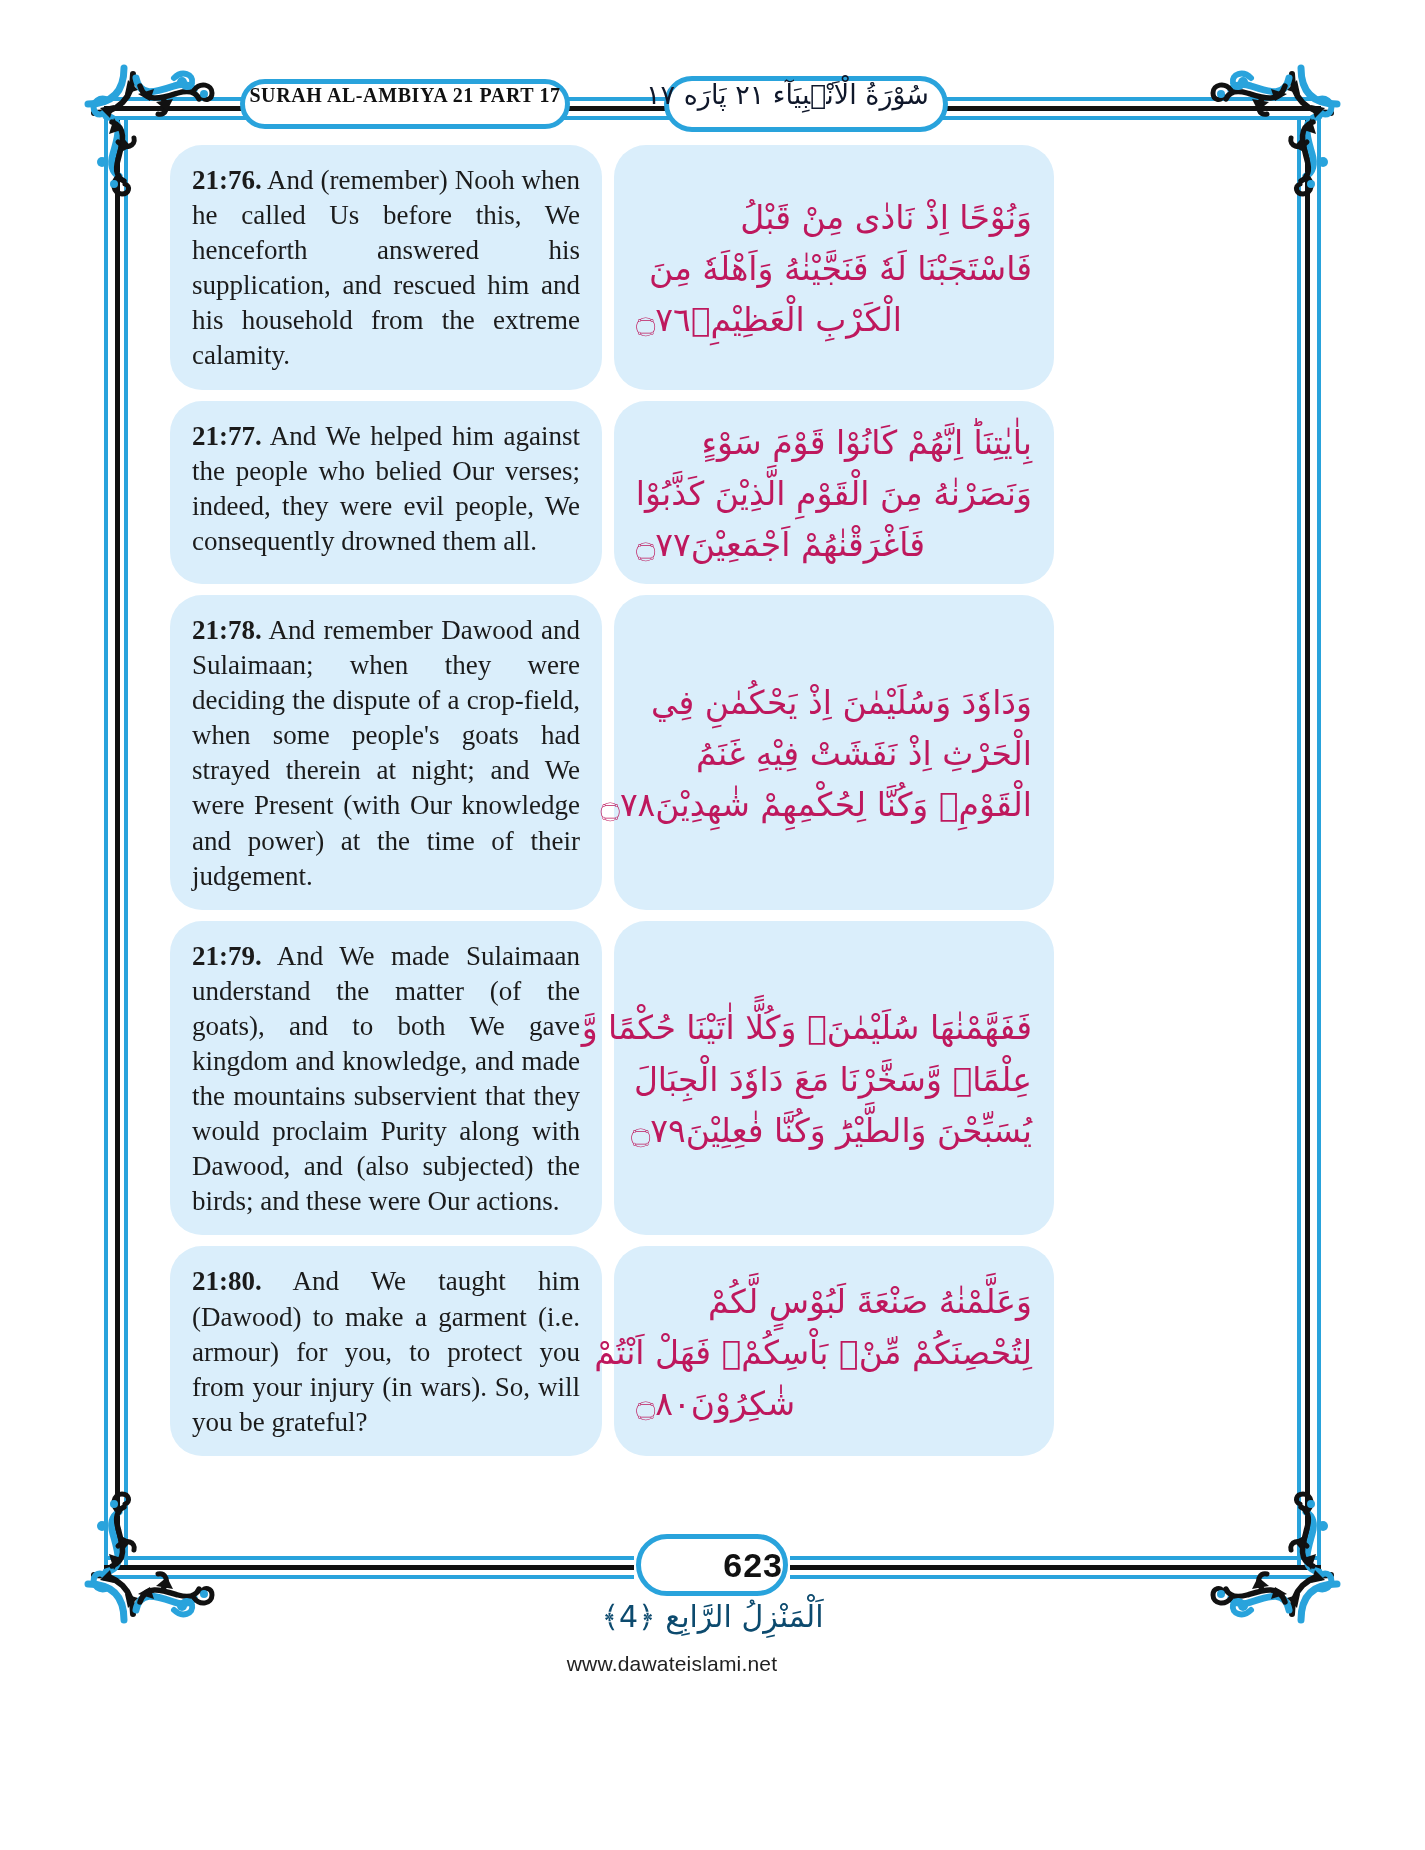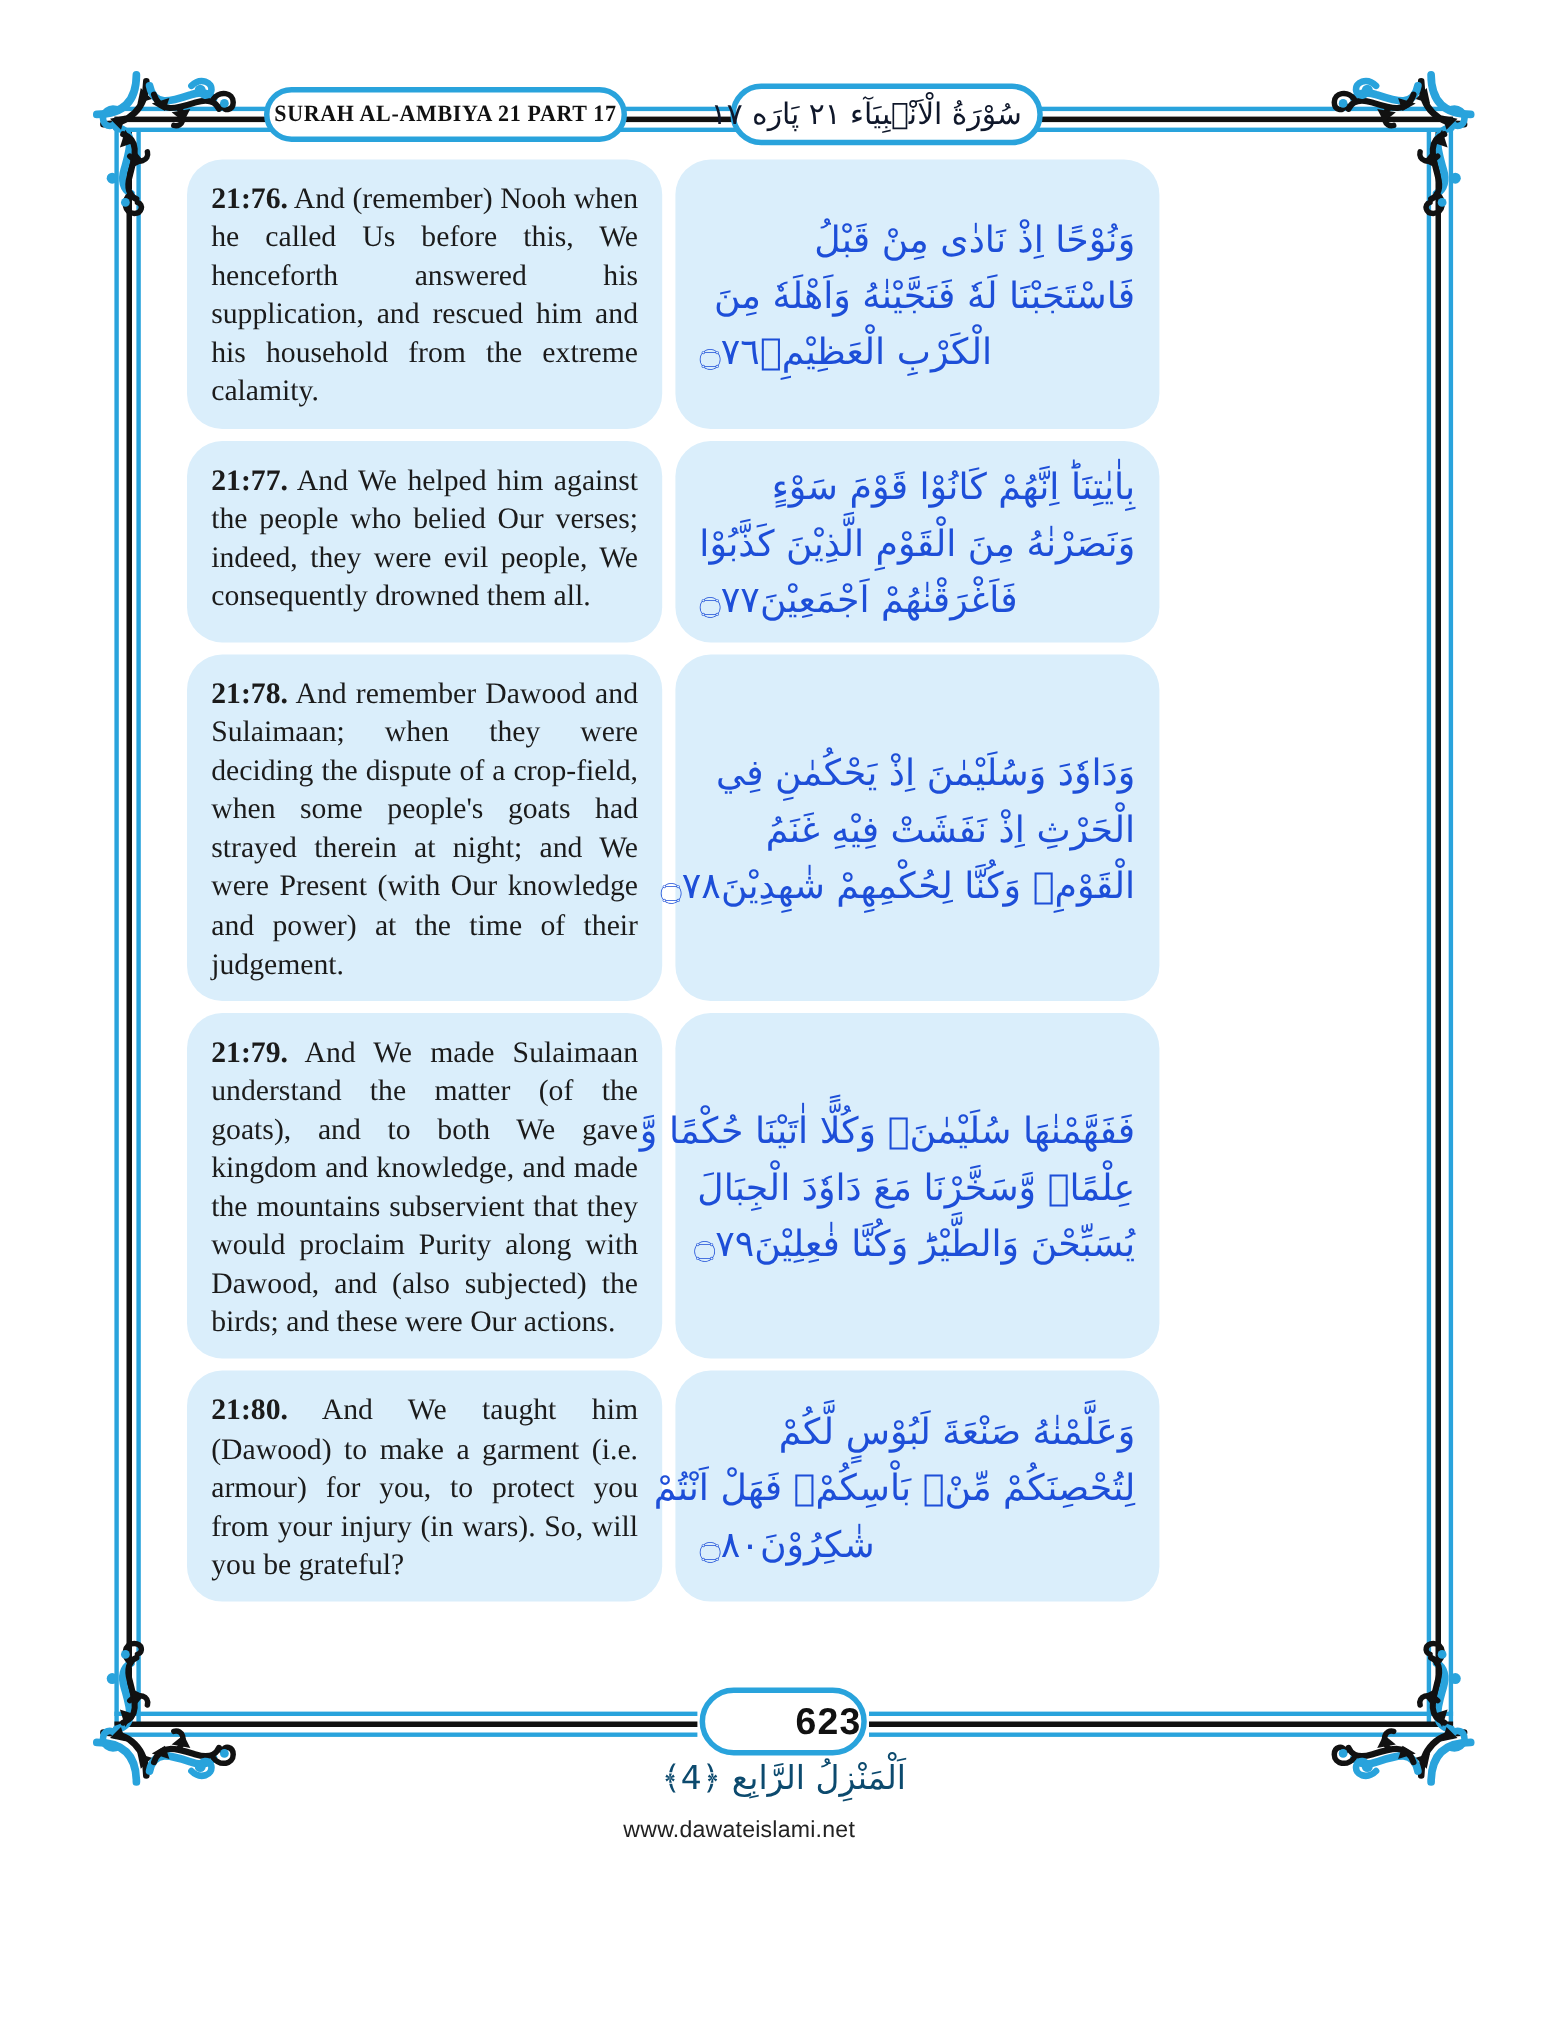--- a/index.html
+++ b/index.html
@@ -75,21 +75,21 @@
   #ornament-bottom-right { left: 1197px; top: 1480px; transform: scale(-1,-1); }
 
   
   .header-capsule {
     position: absolute;
     box-sizing: border-box;
     background: #ffffff;
     border: 5px solid #29a3dc;
     border-radius: 40px;
     display: flex;
-    align-items: center;
+    align-items: flex-start;
     justify-content: center;
   }
   #header-surah-capsule {
     left: 240px; top: 79px;
     width: 330px; height: 50px;
   }
   #header-surah-text {
     font-family: "Liberation Serif", "DejaVu Serif", serif;
     font-weight: bold;
     font-size: 20px;
@@ -155,21 +155,21 @@
     hyphens: manual;
   }
   .verse-ref {
     font-weight: bold;
   }
 
   .arabic-line {
     font-family: "DejaVu Sans", sans-serif;
     font-size: 33px;
     line-height: 1.55;
-    color: #1d4ed8;
+    color: #be185d;
     direction: rtl;
     text-align: right;
     white-space: nowrap;
     margin: 0;
   }
   .arabic-line.last {
     text-align: left;
   }
 
   

